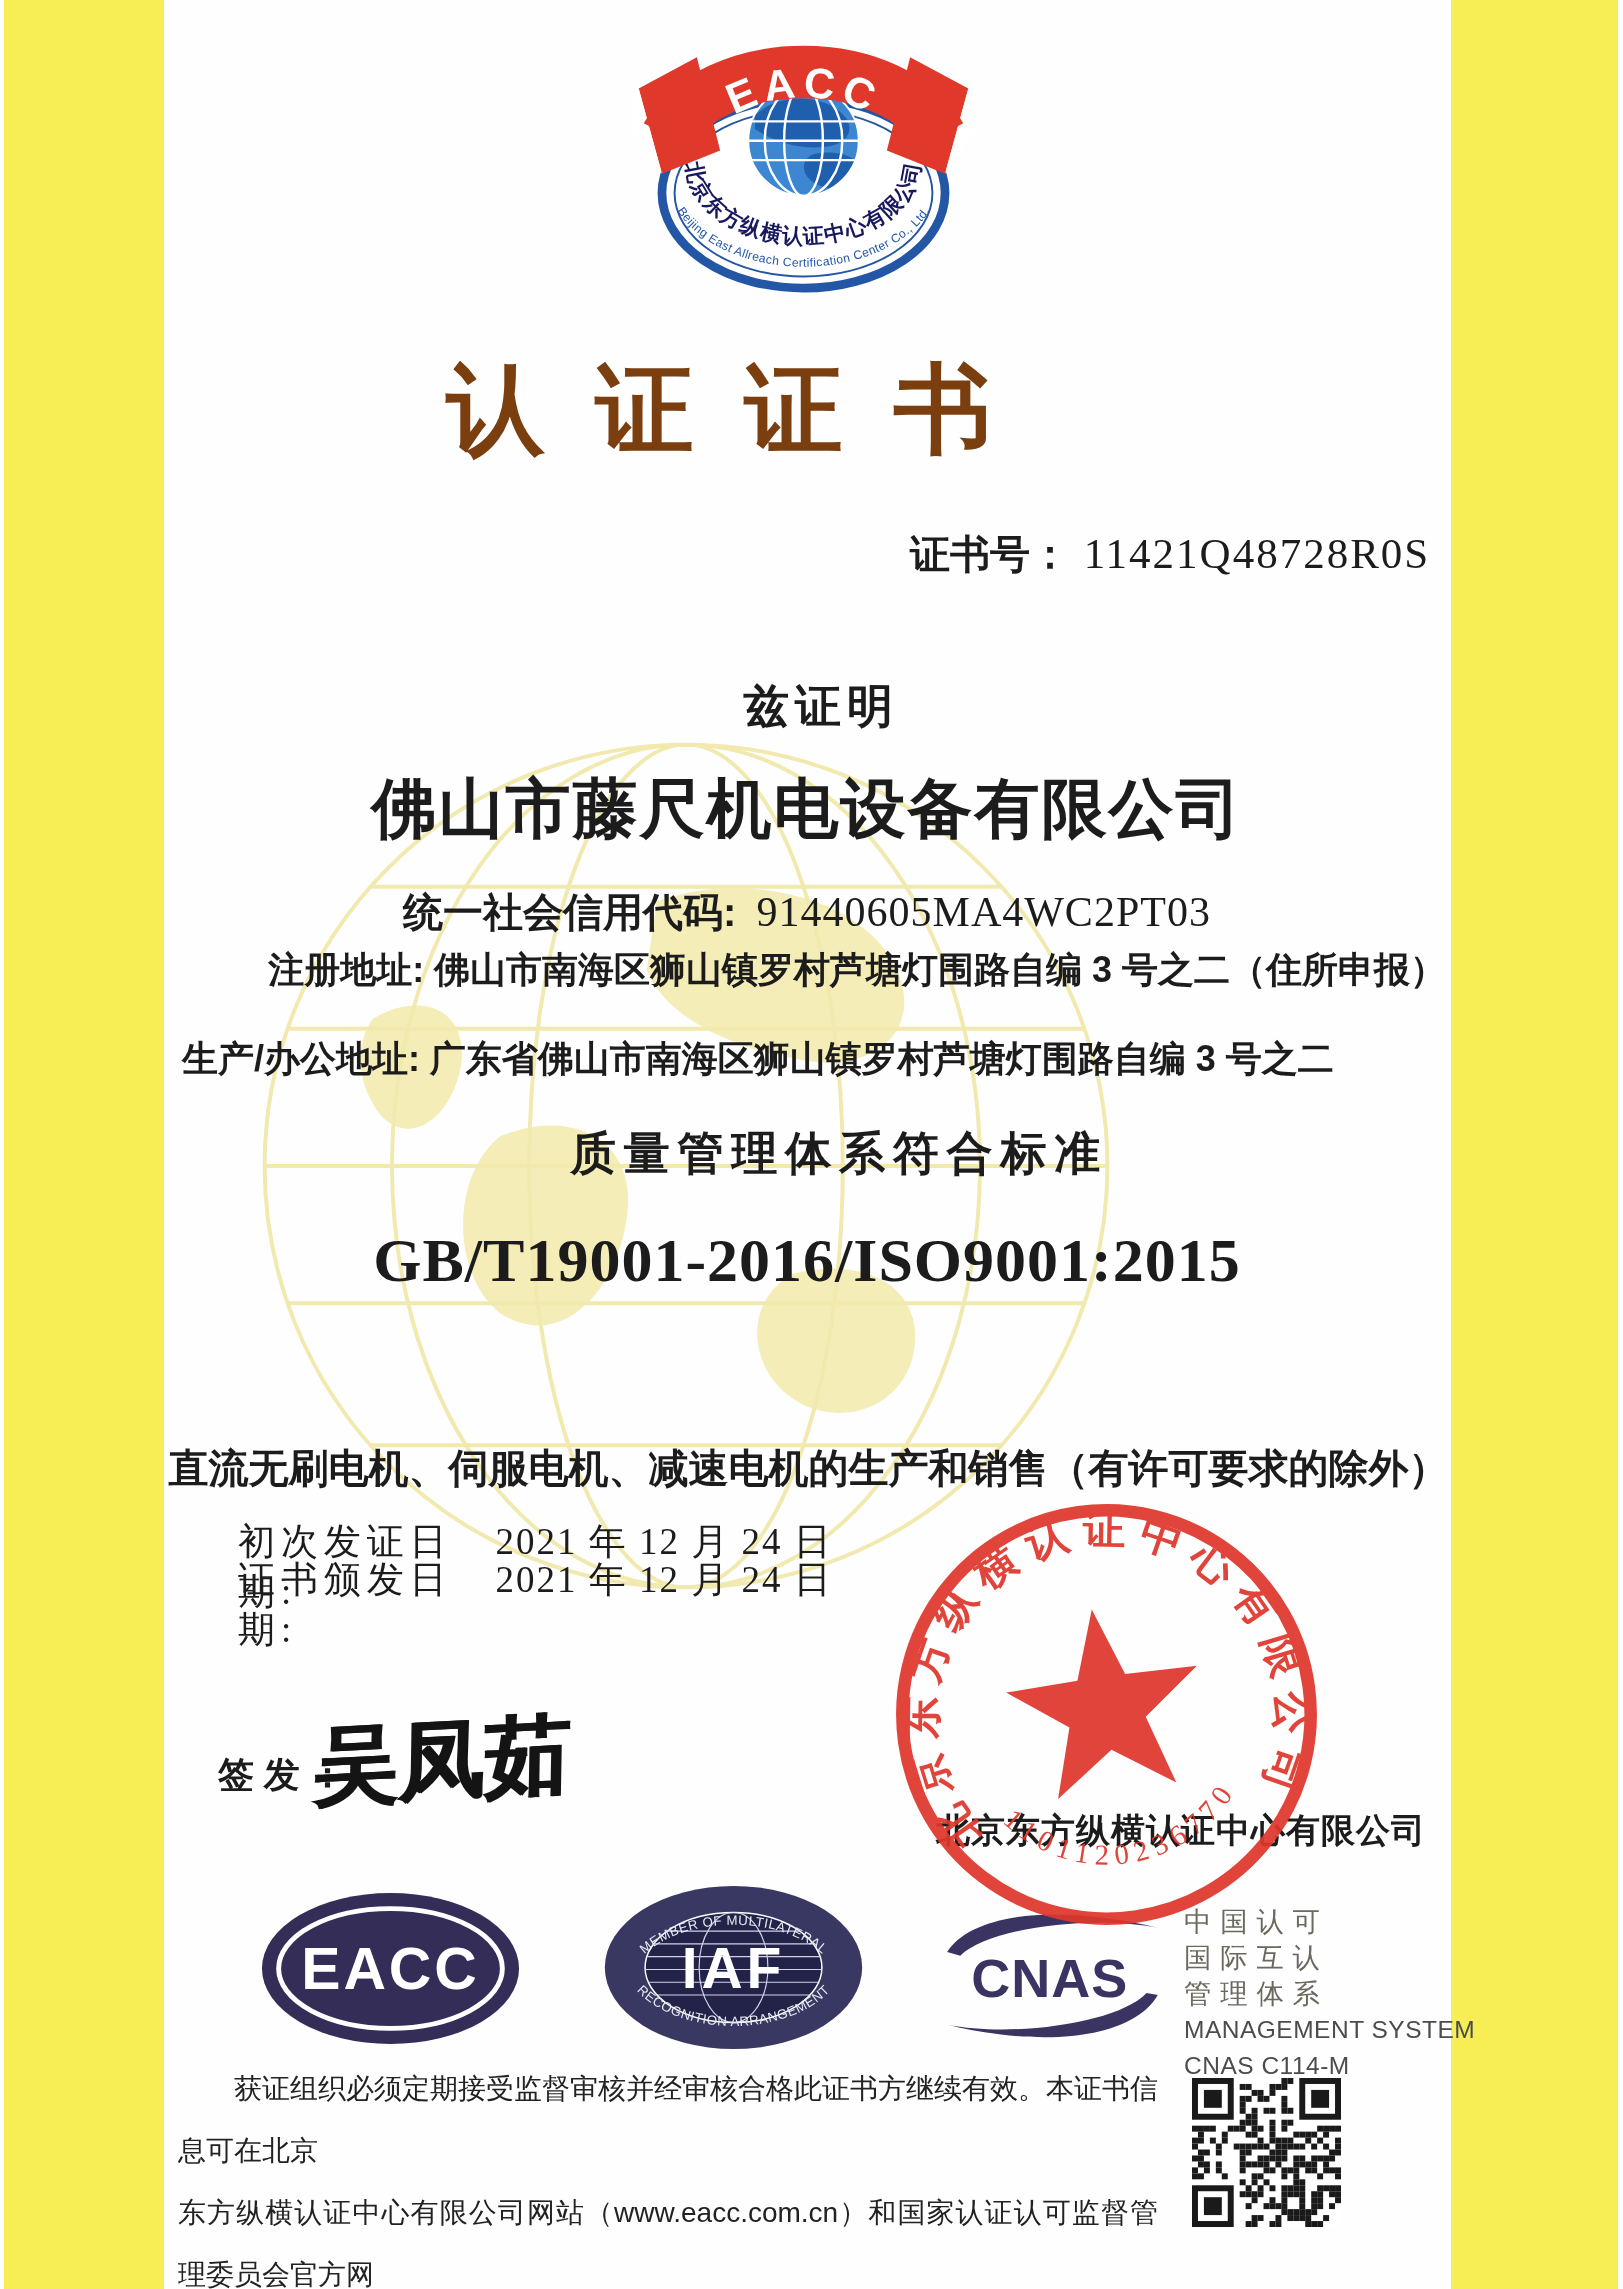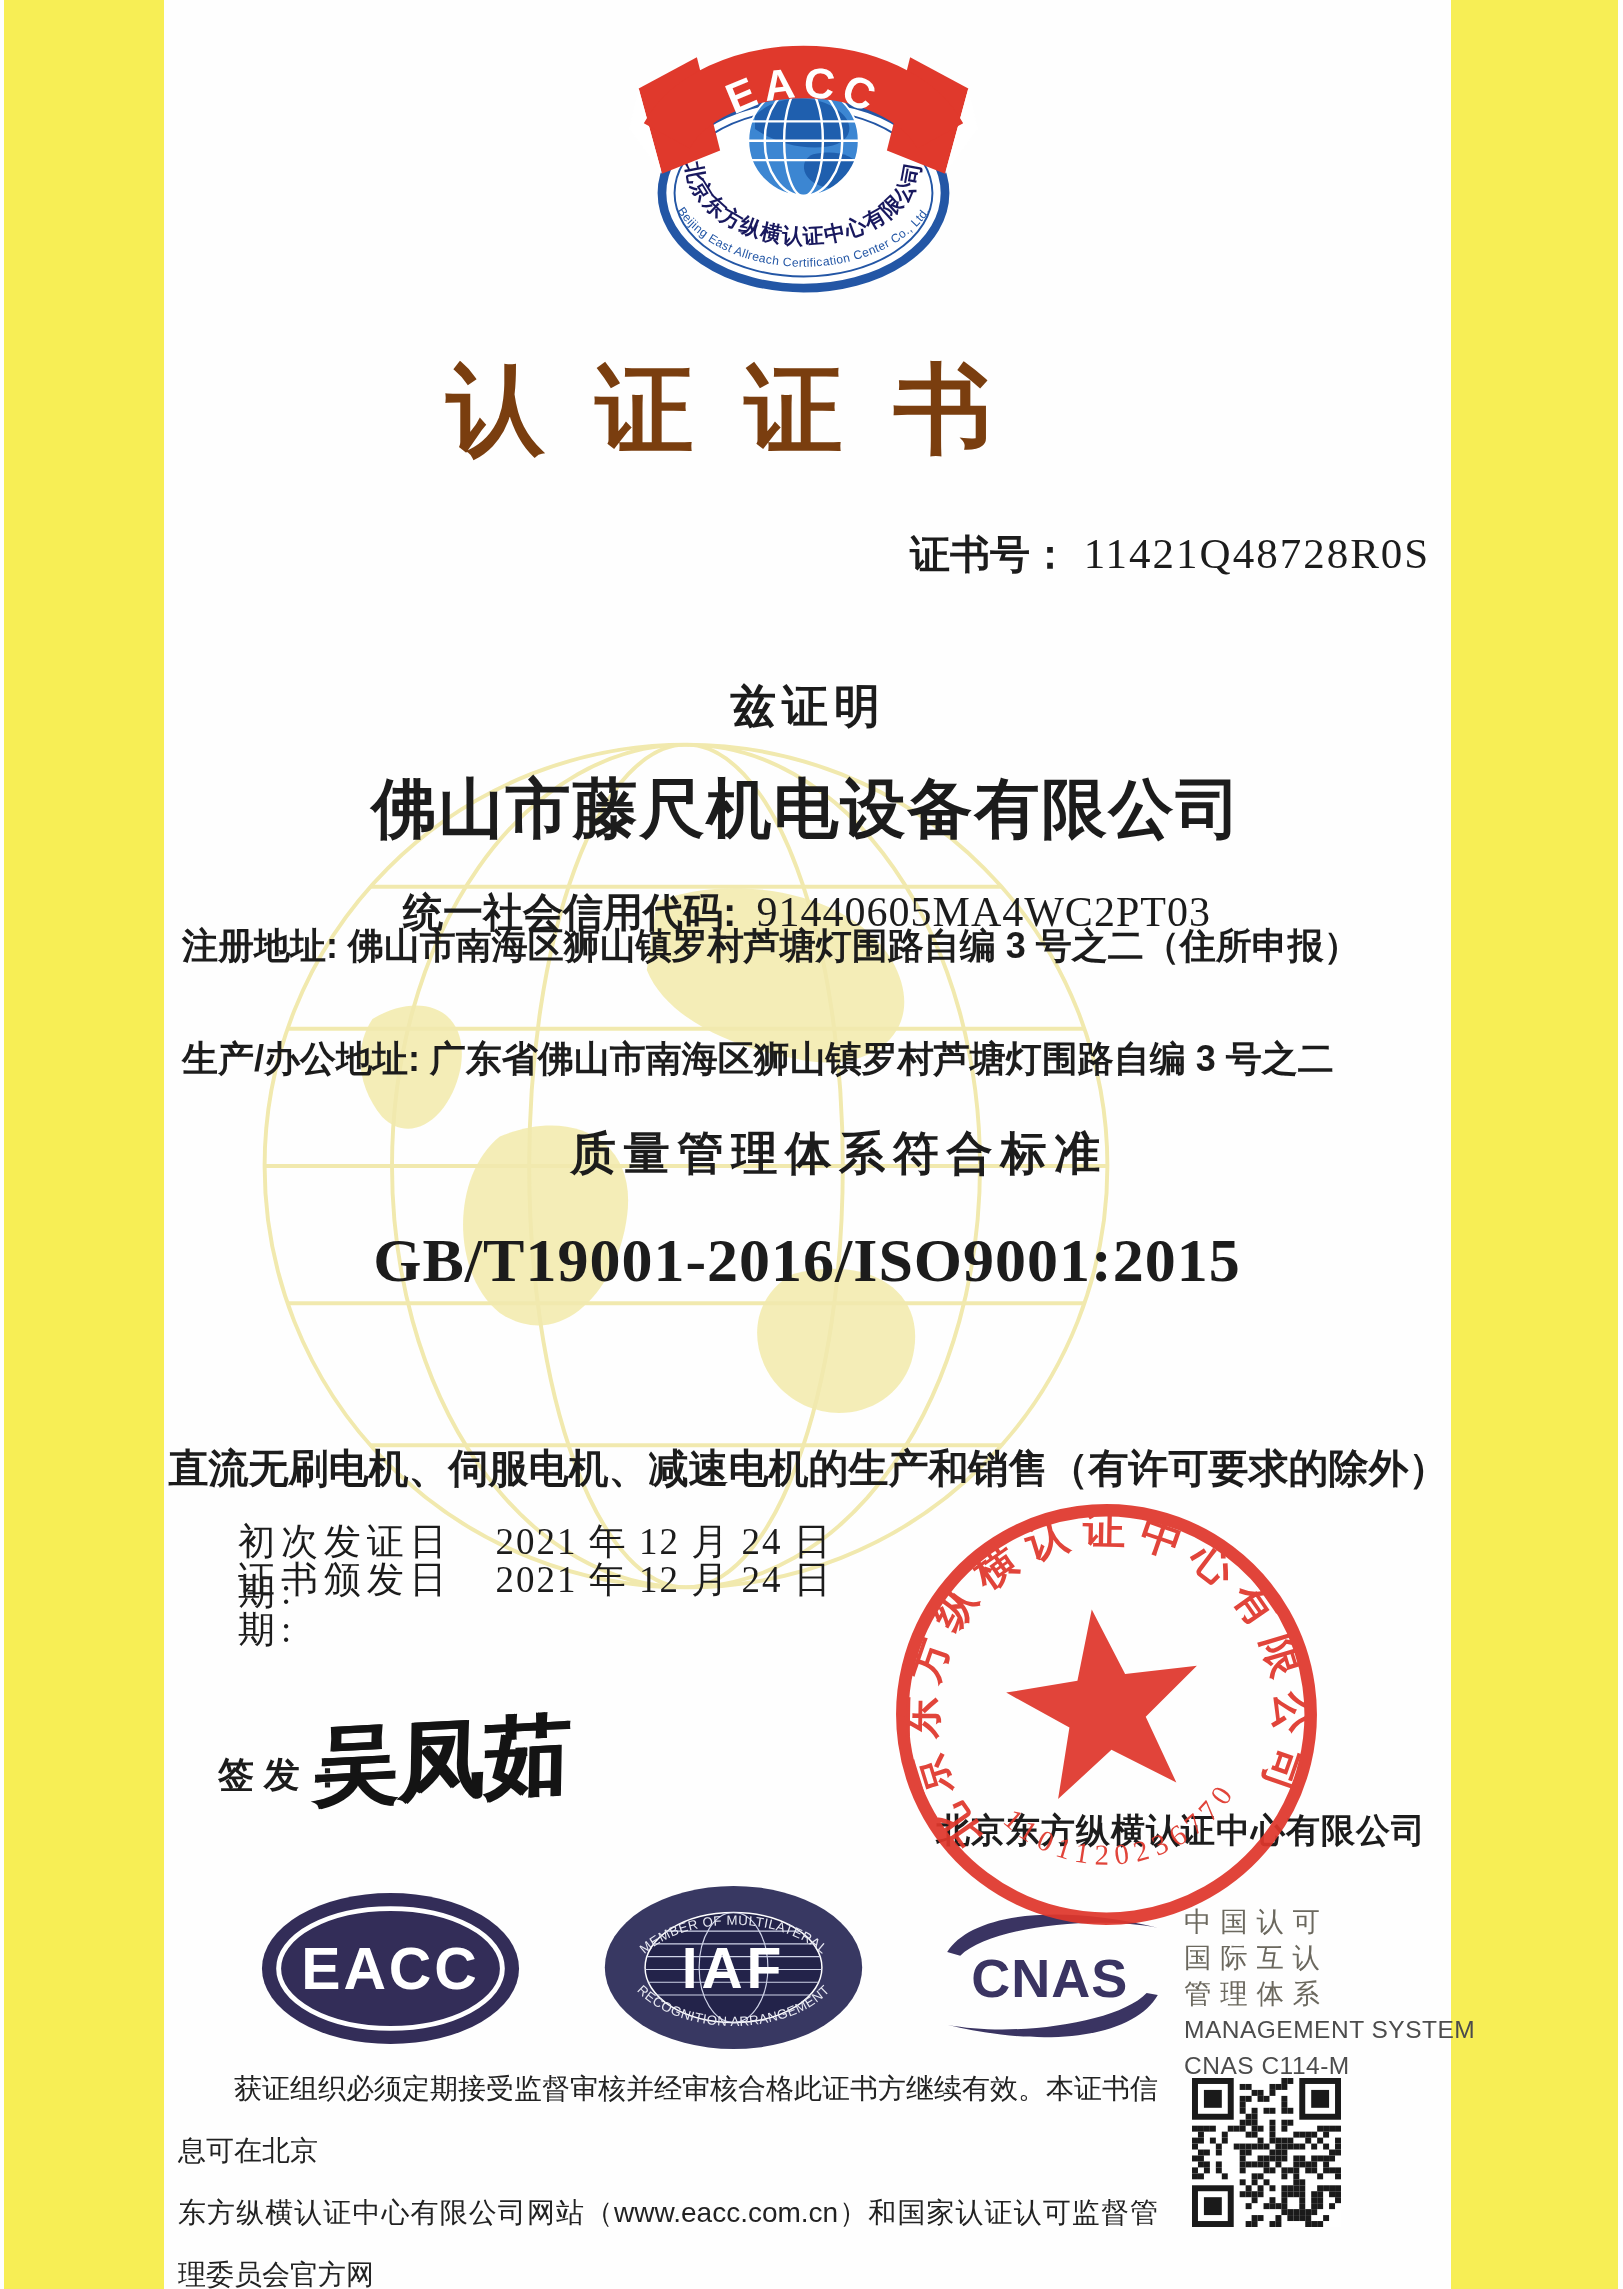--- a/index.html
+++ b/index.html
@@ -9,21 +9,21 @@
   .band-left{left:3.9px;width:160px;}
   .band-right{right:4.9px;width:167px;}
   .wm{position:absolute;left:245px;top:725px;z-index:1;opacity:.8;}
   .abs{position:absolute;z-index:2;}
   .center{text-align:center;}
   .page-title{left:147px;top:345px;width:1137px;font-size:98px;font-weight:bold;
               letter-spacing:51px;padding-left:29px;color:#7a3e0f;}
   .certno-row{left:910px;top:527px;display:flex;align-items:baseline;}
   .certno-label{font-family:"Liberation Serif",serif;font-weight:bold;font-size:40px;}
   .certno-value{font-family:"Liberation Serif",serif;font-size:43px;letter-spacing:2px;margin-left:13.7px;}
-  .certify{left:166px;top:676px;width:1284px;font-size:46px;font-weight:bold;letter-spacing:5.9px;}
+  .certify{left:179px;top:676px;width:1284px;font-size:46px;font-weight:bold;letter-spacing:5.9px;}
   .company{left:165px;top:765px;width:1284px;font-size:65px;font-weight:bold;letter-spacing:2px;}
   .credit{left:165px;top:885px;width:1284px;}
   .credit-label{font-size:40px;font-weight:bold;}
   .credit-value{font-family:"Liberation Serif",serif;font-size:42px;margin-left:15.7px;letter-spacing:1px;}
   .addr{left:182px;width:1264px;font-size:36px;font-weight:bold;white-space:nowrap;}
   .addr-label{margin-right:9.8px;}
   .std-head{left:165px;top:1123px;width:1284px;font-size:46px;font-weight:bold;letter-spacing:7.8px;padding-left:32px;}
   .std-code{left:165px;top:1225px;width:1284px;font-family:"Liberation Serif",serif;
             font-size:62px;font-weight:bold;letter-spacing:1px;}
   .scope-head{left:165px;top:1355px;width:1284px;font-size:35px;font-weight:bold;letter-spacing:11.8px;}
@@ -123,21 +123,21 @@
   </div>
 
   <div class="abs certify center">兹证明</div>
   <div class="abs company center">佛山市藤尺机电设备有限公司</div>
 
   <div class="abs credit center">
     <span class="credit-label">统一社会信用代码:</span>
     <span class="credit-value">91440605MA4WC2PT03</span>
   </div>
 
-  <div class="abs addr" style="top:922px;">
+  <div class="abs addr" style="top:946px;text-align:right;">
     <span class="addr-label">注册地址:</span><span>佛山市南海区狮山镇罗村芦塘灯围路自编 3 号之二（住所申报）</span>
   </div>
   <div class="abs addr" style="top:1035px;">
     <span class="addr-label">生产/办公地址:</span><span>广东省佛山市南海区狮山镇罗村芦塘灯围路自编 3 号之二</span>
   </div>
 
   <div class="abs std-head center">质量管理体系符合标准</div>
   <div class="abs std-code center">GB/T19001-2016/ISO9001:2015</div>
   <div class="abs scope-text center">直流无刷电机、伺服电机、减速电机的生产和销售（有许可要求的除外）</div>
 

